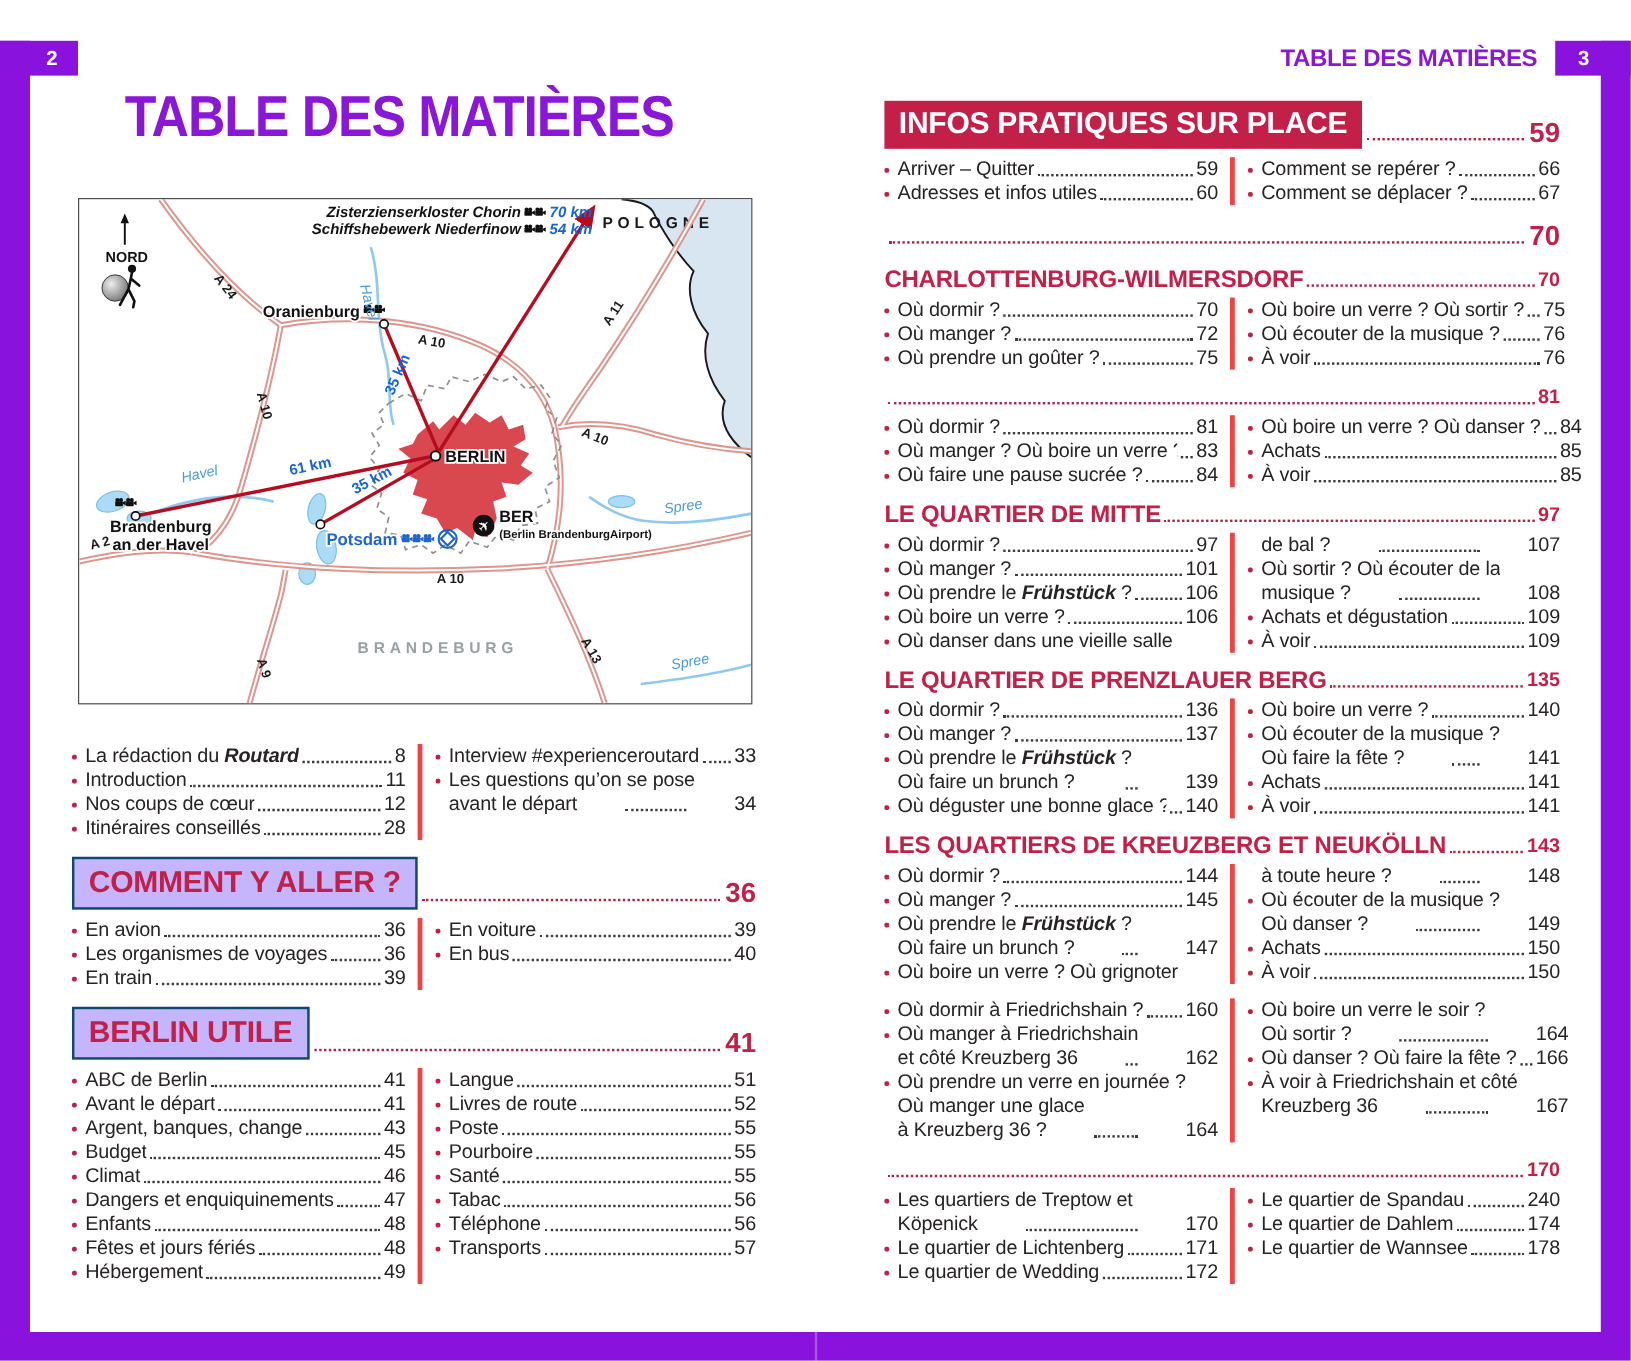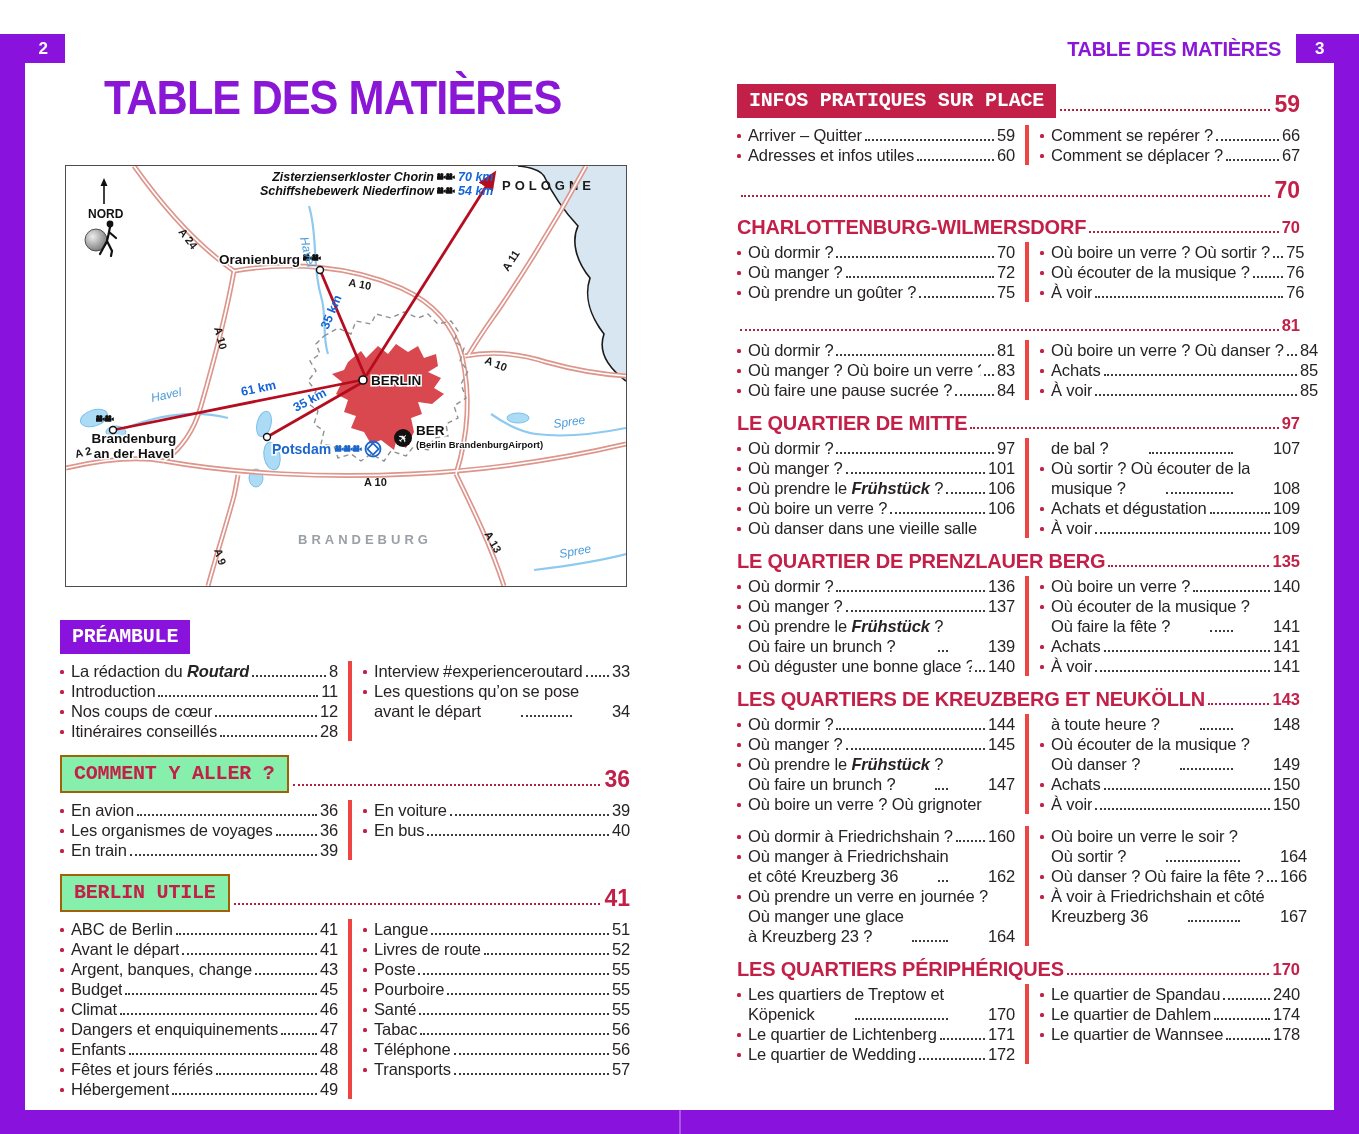--- a/index.html
+++ b/index.html
@@ -29,24 +29,24 @@
   
   #map{position:absolute;left:65px;top:165px;width:560px;height:420px;
        border:1.5px solid #4d4d4d;background:#fff;box-sizing:content-box;}
   
   #left-sections{position:absolute;left:60px;top:620px;width:570px;}
   #right-sections{position:absolute;left:737px;top:84px;width:563px;}
   .sec{margin-bottom:12px;}
   #left-sections .sec{margin-bottom:14px;}
   .head-row{display:flex;align-items:flex-end;margin-bottom:7px;}
   .sub-row{display:flex;align-items:flex-end;margin-bottom:4px;line-height:22px;}
-  .box{font-weight:bold;font-size:20px;padding:5px 12px 6px;white-space:nowrap;letter-spacing:-0.2px;font-family:Liberation Mono, monospace;}
+  .box{font-weight:bold;font-size:25px;padding:5px 12px 6px;white-space:nowrap;letter-spacing:-0.2px;}
   .box.purple{background:#8a12dd;color:#fff;}
   .box.redfill{background:#c22048;color:#fff;}
-  .box.outline{background:#86efac;border:2px solid #a16207;color:#c22048;}
+  .box.outline{background:#c4b5fd;border:2px solid #0c4a6e;color:#c22048;}
   .sub-title{color:#c22048;font-weight:bold;font-size:20px;white-space:nowrap;letter-spacing:-0.2px;}
   .fill{flex:1;min-width:10px;margin:0 3px;border-bottom:2px dotted #3f3a3b;transform:translateY(-4px);}
   .head-row .fill{border-bottom:2px dotted #b4203f;transform:translateY(-7px);margin:0 4px;}
   .sub-row .fill{border-bottom:2px dotted #b4203f;transform:translateY(-5px);}
   .pg{flex:none;}
   .head-pg{color:#c22048;font-weight:bold;font-size:23px;}
   .sub-pg{color:#c22048;font-weight:bold;font-size:16.5px;}
   .cols{display:flex;}
   .col{width:278px;flex:none;}
   .col.c2{border-left:4px solid #ef4444;margin-left:10px;padding-left:11px;flex:1;width:auto;}
@@ -208,23 +208,20 @@
   <g>
     <circle cx="30" cy="74" r="11" fill="url(#globe)" stroke="#333" stroke-width="0.8"></circle>
     <circle cx="44" cy="58" r="3.4" fill="#111"></circle>
     <path d="M44,61 C43,67 42,71 41,75 M41,75 L34,88 M41,75 L46,85 L45,90 M43,66 L50,72" fill="none" stroke="#111" stroke-width="2.2" stroke-linecap="round"></path>
   </g>
 </svg>
 </div>
 
 <div id="left-sections">
     <div class="sec">
-      <div class="head-row">
-        <div class="box purple">PRÉAMBULE</div>
-      </div>
       <div class="cols">
         <div class="col">
           <div class="toc-row">
             <div class="bullet"></div>
             <div class="t">La rédaction du <i>Routard</i></div>
             <div class="fill"></div>
             <div class="pg">8</div>
           </div>
           <div class="toc-row">
             <div class="bullet"></div>
@@ -781,21 +778,21 @@
             <div class="pg">162</div>
           </div>
           <div class="toc-row">
             <div class="bullet"></div>
             <div class="t">Où prendre un verre en journée ?</div>
           </div>
           <div class="toc-row nob">
             <div class="t">Où manger une glace</div>
           </div>
           <div class="toc-row nob">
-            <div class="t">à Kreuzberg 23 ?</div>
+            <div class="t">à Kreuzberg 36 ?</div>
             <div class="fill"></div>
             <div class="pg">164</div>
           </div>
         </div>
         <div class="col c2">
           <div class="toc-row">
             <div class="bullet"></div>
             <div class="t">Où boire un verre le soir ?</div>
           </div>
           <div class="toc-row nob">
@@ -816,21 +813,20 @@
           <div class="toc-row nob">
             <div class="t">Kreuzberg 36</div>
             <div class="fill"></div>
             <div class="pg">167</div>
           </div>
         </div>
       </div>
     </div>
     <div class="sec">
       <div class="sub-row">
-        <div class="sub-title">LES QUARTIERS PÉRIPHÉRIQUES</div>
         <div class="fill"></div>
         <div class="pg sub-pg">170</div>
       </div>
       <div class="cols">
         <div class="col">
           <div class="toc-row">
             <div class="bullet"></div>
             <div class="t">Les quartiers de Treptow et</div>
           </div>
           <div class="toc-row nob">

